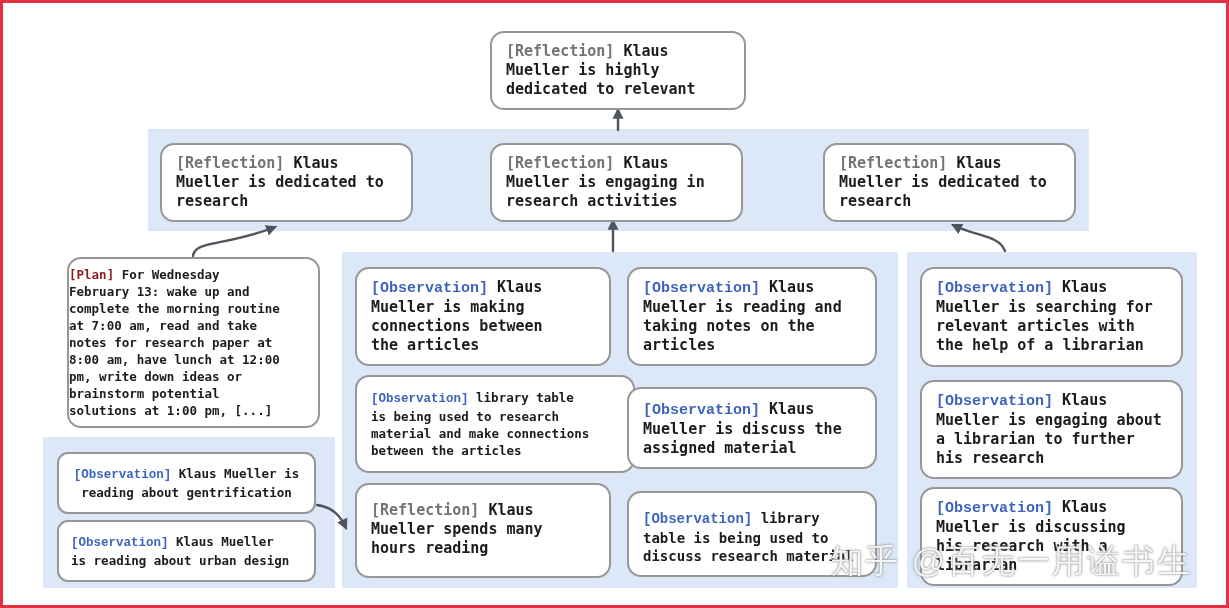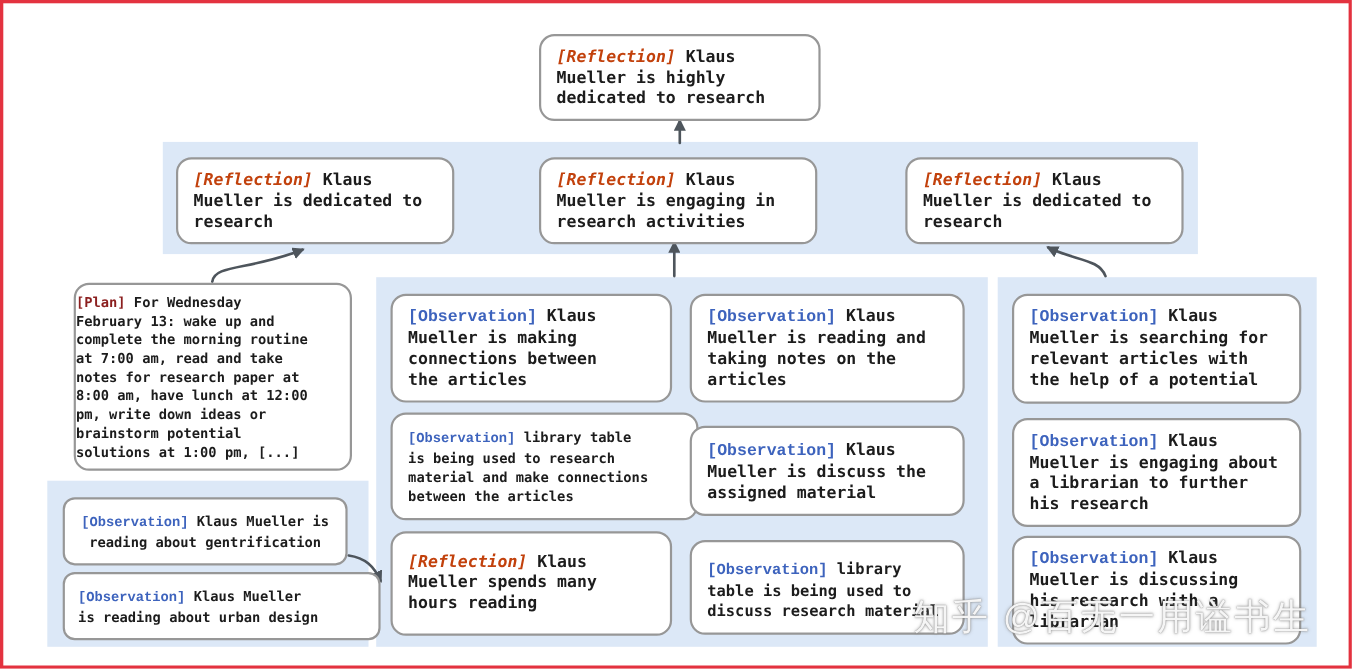--- a/index.html
+++ b/index.html
@@ -22,21 +22,21 @@
     padding:9px 14px;
     font-weight:bold;
     color:#1c1c1c;
     font-size:15px;
     line-height:19px;
   }
   .node .txt{white-space:pre-wrap;}
   .f12{font-size:12.5px;line-height:17px;}
   .f14{font-size:14px;line-height:18.5px;}
   .pad-mid{padding-top:16px;}
-  .tag-reflection{color:#c2410c;font-style:italic;}
+  .tag-reflection{color:#737373;}
   .tag-observation{color:#3d63bd;font-family:Liberation Mono, monospace;}
   .tag-plan{color:#8b1f1f;}
   .arrows{position:absolute;left:0;top:0;pointer-events:none;}
   .watermark{
     position:absolute;
     right:34px;top:536px;
     font-family:sans-serif;
     font-size:33px;
     letter-spacing:2px;
     color:rgba(255,255,255,0.92);
@@ -65,21 +65,21 @@
       <path d="M190,253 C192,237 224,243 272,224" marker-end="url(#ah)"></path>
       <path d="M610,248 L610,218" marker-end="url(#ah)"></path>
       <path d="M1002,248 C996,232 974,234 950,222" marker-end="url(#ah)"></path>
       <path d="M314,502 C329,504 337,512 343,525" marker-end="url(#ah)"></path>
     </g>
   </svg>
 
   <div class="node" style="left:487px;top:28px;width:256px;min-height:75px;">
     <span class="tag tag-reflection">[Reflection]</span> <span class="txt">Klaus
 Mueller is highly
-dedicated to research</span>
+dedicated to relevant</span>
   </div>
 
   <div class="node" style="left:157px;top:140px;width:253px;min-height:74px;">
     <span class="tag tag-reflection">[Reflection]</span> <span class="txt">Klaus
 Mueller is dedicated to
 research</span>
   </div>
   <div class="node" style="left:487px;top:140px;width:253px;min-height:74px;">
     <span class="tag tag-reflection">[Reflection]</span> <span class="txt">Klaus
 Mueller is engaging in
@@ -100,21 +100,21 @@
 8:00 am, have lunch at 12:00
 pm, write down ideas or
 brainstorm potential
 solutions at 1:00 pm, [...]</span>
   </div>
 
   <div class="node f12" style="left:54px;top:449px;width:259px;min-height:56px;padding:11px 12px;border-radius:11px;text-align:center;">
     <span class="tag tag-observation">[Observation]</span> <span class="txt">Klaus Mueller is
 reading about gentrification</span>
   </div>
-  <div class="node f12" style="left:54px;top:517px;width:289px;min-height:56px;padding:11px 12px;border-radius:11px;">
+  <div class="node f12" style="left:54px;top:517px;width:259px;min-height:56px;padding:11px 12px;border-radius:11px;">
     <span class="tag tag-observation">[Observation]</span> <span class="txt">Klaus Mueller
 is reading about urban design</span>
   </div>
 
   <div class="node" style="left:352px;top:264px;width:256px;min-height:96px;">
     <span class="tag tag-observation">[Observation]</span> <span class="txt">Klaus
 Mueller is making
 connections between
 the articles</span>
   </div>
@@ -144,21 +144,21 @@
   <div class="node f14" style="left:624px;top:488px;width:250px;min-height:84px;padding-top:16px;">
     <span class="tag tag-observation">[Observation]</span> <span class="txt">library
 table is being used to
 discuss research material</span>
   </div>
 
   <div class="node" style="left:917px;top:264px;width:263px;min-height:100px;">
     <span class="tag tag-observation">[Observation]</span> <span class="txt">Klaus
 Mueller is searching for
 relevant articles with
-the help of a potential</span>
+the help of a librarian</span>
   </div>
   <div class="node" style="left:917px;top:377px;width:263px;min-height:96px;">
     <span class="tag tag-observation">[Observation]</span> <span class="txt">Klaus
 Mueller is engaging about
 a librarian to further
 his research</span>
   </div>
   <div class="node" style="left:917px;top:484px;width:263px;min-height:94px;">
     <span class="tag tag-observation">[Observation]</span> <span class="txt">Klaus
 Mueller is discussing

